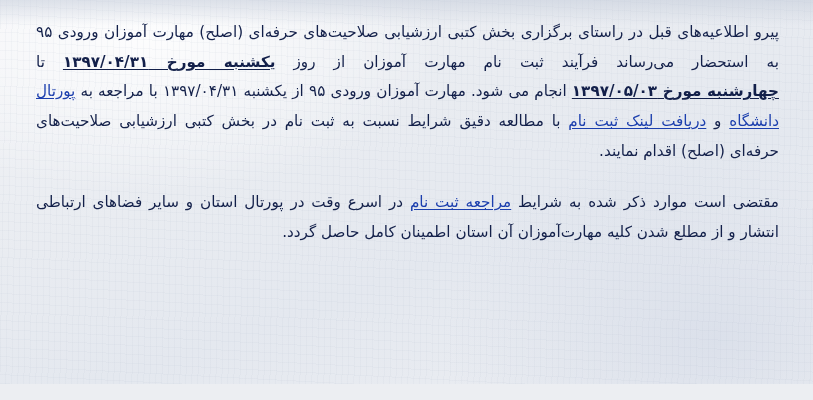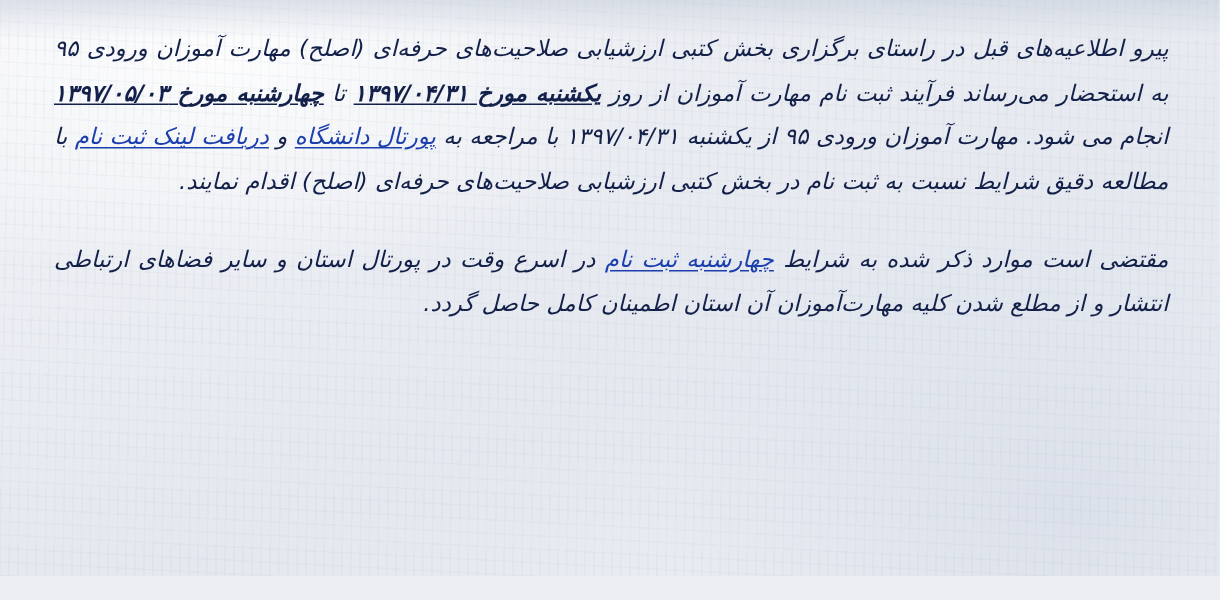--- a/index.html
+++ b/index.html
@@ -14,21 +14,20 @@
     background: #eceef2;
   }
   .page {
     position: relative;
     width: 813px;
     height: 384px;
     background:
       radial-gradient(ellipse 420px 220px at 18% 10%, rgba(255,255,255,0.85), rgba(255,255,255,0) 70%),
       radial-gradient(ellipse 380px 260px at 88% 88%, rgba(214,220,232,0.75), rgba(255,255,255,0) 72%),
       linear-gradient(160deg, #f3f4f7 0%, #e9ecf1 38%, #e4e8ef 62%, #edeff3 100%);
-    font-style: italic;
   }
   
   .page::before {
     content: "";
     position: absolute;
     inset: 0;
     background:
       repeating-linear-gradient(91deg, rgba(180,190,205,0.10) 0px, rgba(180,190,205,0.10) 1px, rgba(255,255,255,0) 1px, rgba(255,255,255,0) 6px),
       repeating-linear-gradient(3deg, rgba(160,172,192,0.07) 0px, rgba(160,172,192,0.07) 1px, rgba(255,255,255,0) 1px, rgba(255,255,255,0) 9px);
     pointer-events: none;
@@ -77,16 +76,16 @@
   }
 </style>
 </head>
 <body>
 
 <div class="page">
   <div class="doc-body">
 
     <p class="para first"><span>پیرو اطلاعیه‌های قبل در راستای برگزاری بخش کتبی ارزشیابی صلاحیت‌های حرفه‌ای (اصلح) مهارت آموزان ورودی ۹۵ به استحضار می‌رساند فرآیند ثبت نام مهارت آموزان از روز </span><span class="bu nowrap">یکشنبه مورخ ۱۳۹۷/۰۴/۳۱</span><span> تا </span><span class="bu nowrap">چهارشنبه مورخ ۱۳۹۷/۰۵/۰۳</span><span> انجام می شود. مهارت آموزان ورودی ۹۵ از یکشنبه ۱۳۹۷/۰۴/۳۱ با مراجعه به </span><span class="link">پورتال دانشگاه</span><span> و </span><span class="link">دریافت لینک ثبت نام</span><span> با مطالعه دقیق شرایط نسبت به ثبت نام در بخش کتبی ارزشیابی صلاحیت‌های حرفه‌ای (اصلح) اقدام نمایند.</span></p>
 
-    <p class="para second"><span>مقتضی است موارد ذکر شده به شرایط </span><span class="link">چهارشنبه ثبت نام</span><span> در اسرع وقت در پورتال استان و سایر فضاهای ارتباطی انتشار و از مطلع شدن کلیه مهارت‌آموزان آن استان اطمینان کامل حاصل گردد.</span></p>
+    <p class="para second"><span>مقتضی است موارد ذکر شده به شرایط </span><span class="link">مراجعه ثبت نام</span><span> در اسرع وقت در پورتال استان و سایر فضاهای ارتباطی انتشار و از مطلع شدن کلیه مهارت‌آموزان آن استان اطمینان کامل حاصل گردد.</span></p>
 
   </div>
 </div>
 
 </body></html>

